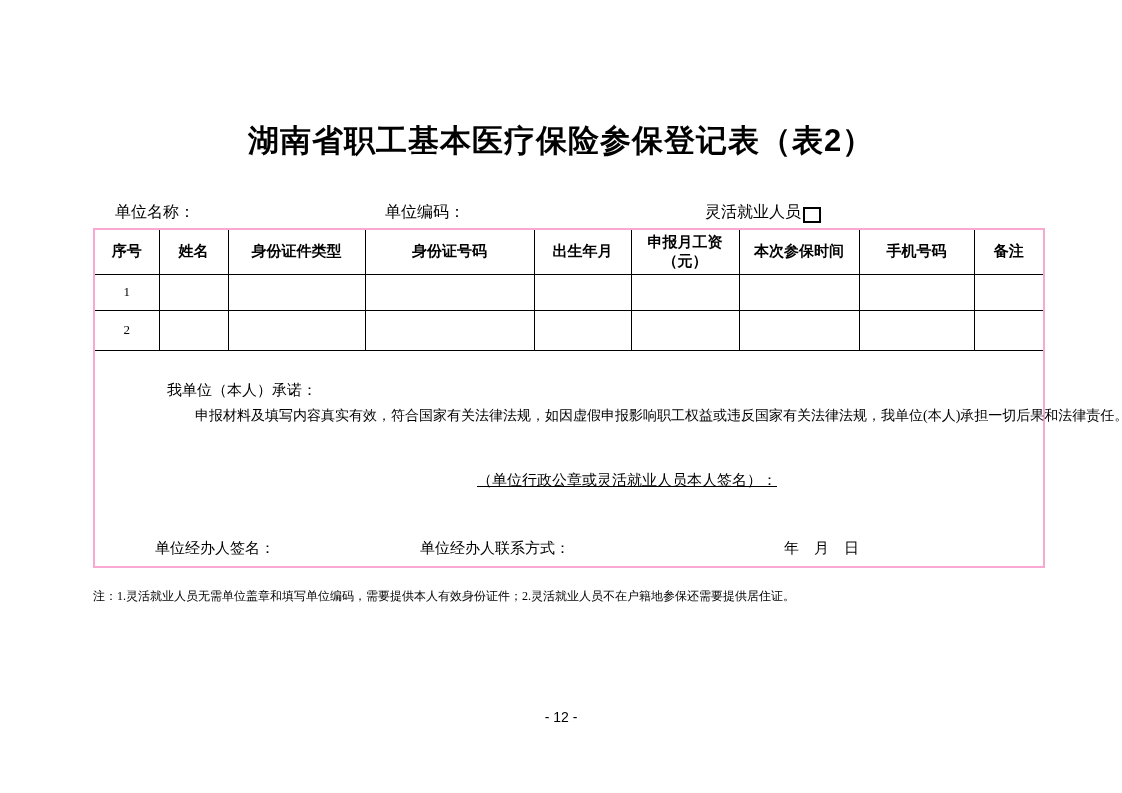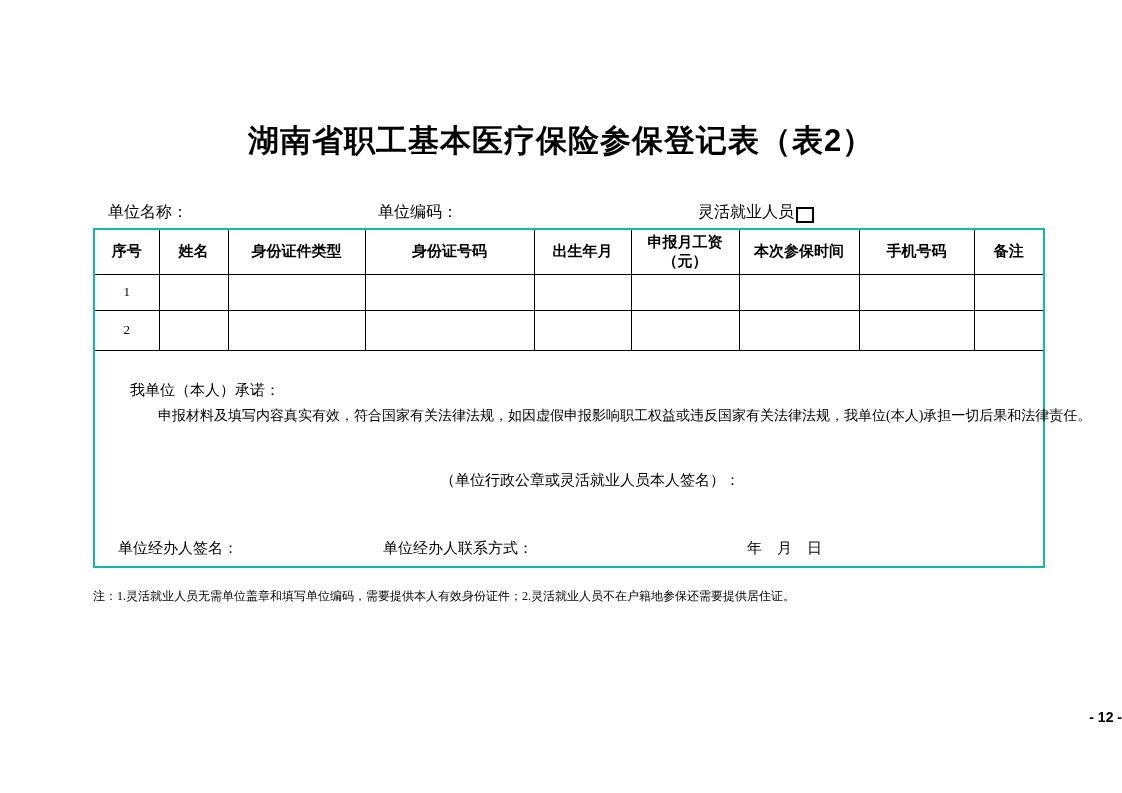--- a/index.html
+++ b/index.html
@@ -25,42 +25,42 @@
   .subtitle {
     position: absolute;
     top: 166px; left: 0; right: 0;
     text-align: center;
     font-family: "Liberation Sans", "DejaVu Sans", sans-serif;
     font-weight: 600;
     font-size: 24px;
   }
   .info-line {
     position: absolute;
-    top: 200px; left: 1px; right: 0;
+    top: 200px; left: 8px; right: 0;
     height: 28px;
     font-size: 16px;
   }
   .info-line .lbl { position: absolute; top: 2px; white-space: nowrap; }
   .lbl-unit-name { left: 107px; }
   .lbl-unit-code { left: 377px; }
   .lbl-flex      { left: 697px; text-align: center; }
   .checkbox {
     position: absolute;
     top: 7px; left: 795px;
     width: 18px; height: 16px;
     border: 2px solid #000000;
     background: #ffffff;
   }
   table.reg-table {
     position: absolute;
     top: 228px; left: 93px;
     width: 950px;
     border-collapse: collapse;
     table-layout: fixed;
-    border: 2px solid #14b8a6;
+    border: 2px solid #f9a8d4;
   }
   table.reg-table th, table.reg-table td {
     border: 1px solid #000000;
     text-align: center;
     vertical-align: middle;
   }
   tr.row-head { height: 45px; }
   tr.row-head th {
     font-family: "Liberation Sans", "DejaVu Sans", sans-serif;
     font-weight: bold;
@@ -71,42 +71,41 @@
   tr.row-1 { height: 36px; }
   tr.row-2 { height: 40px; }
   tr.row-1 td, tr.row-2 td { font-size: 13px; }
   td.commit-cell {
     height: 215px;
     padding: 0;
     position: relative;
     text-align: left;
     vertical-align: top;
   }
-  .commit-inner { position: relative; width: 100%; height: 215px; font-size: 15px; }
+  .commit-inner { position: relative; width: 100%; height: 215px; font-size: 15px; margin-left: 37px; }
   .c-head { position: absolute; top: 30px; left: 35px; white-space: nowrap; }
   .c-body { position: absolute; top: 56px; left: 35px; text-indent: 2em; white-space: nowrap; font-size: 14px; }
-  .c-seal { position: absolute; top: 120px; left: 345px; white-space: nowrap; }
+  .c-seal { position: absolute; top: 120px; left: 345px; white-space: nowrap; text-decoration: underline; }
   .c-bottom { position: absolute; top: 188px; left: 0; right: 0; height: 20px; padding-left: 12px; }
   .c-bottom span { position: absolute; top: 0; white-space: nowrap; }
   .c-sign    { left: 23px; }
   .c-contact { left: 288px; }
   .c-date    { left: 652px; }
   .note {
     position: absolute;
     top: 588px; left: 93px;
     font-size: 12px;
     white-space: nowrap;
   }
   .footer {
     position: absolute;
     top: 709px; left: 0; right: 0;
-    text-align: right;
+    text-align: center;
     font-family: "Liberation Sans", "DejaVu Sans", sans-serif;
     font-size: 14px;
-    font-weight: bold;
   }
 </style>
 </head>
 <body>
 
 <div class="page">
 
   <div class="title">湖南省职工基本医疗保险参保登记表（表2）</div>
 
   <div class="info-line">

